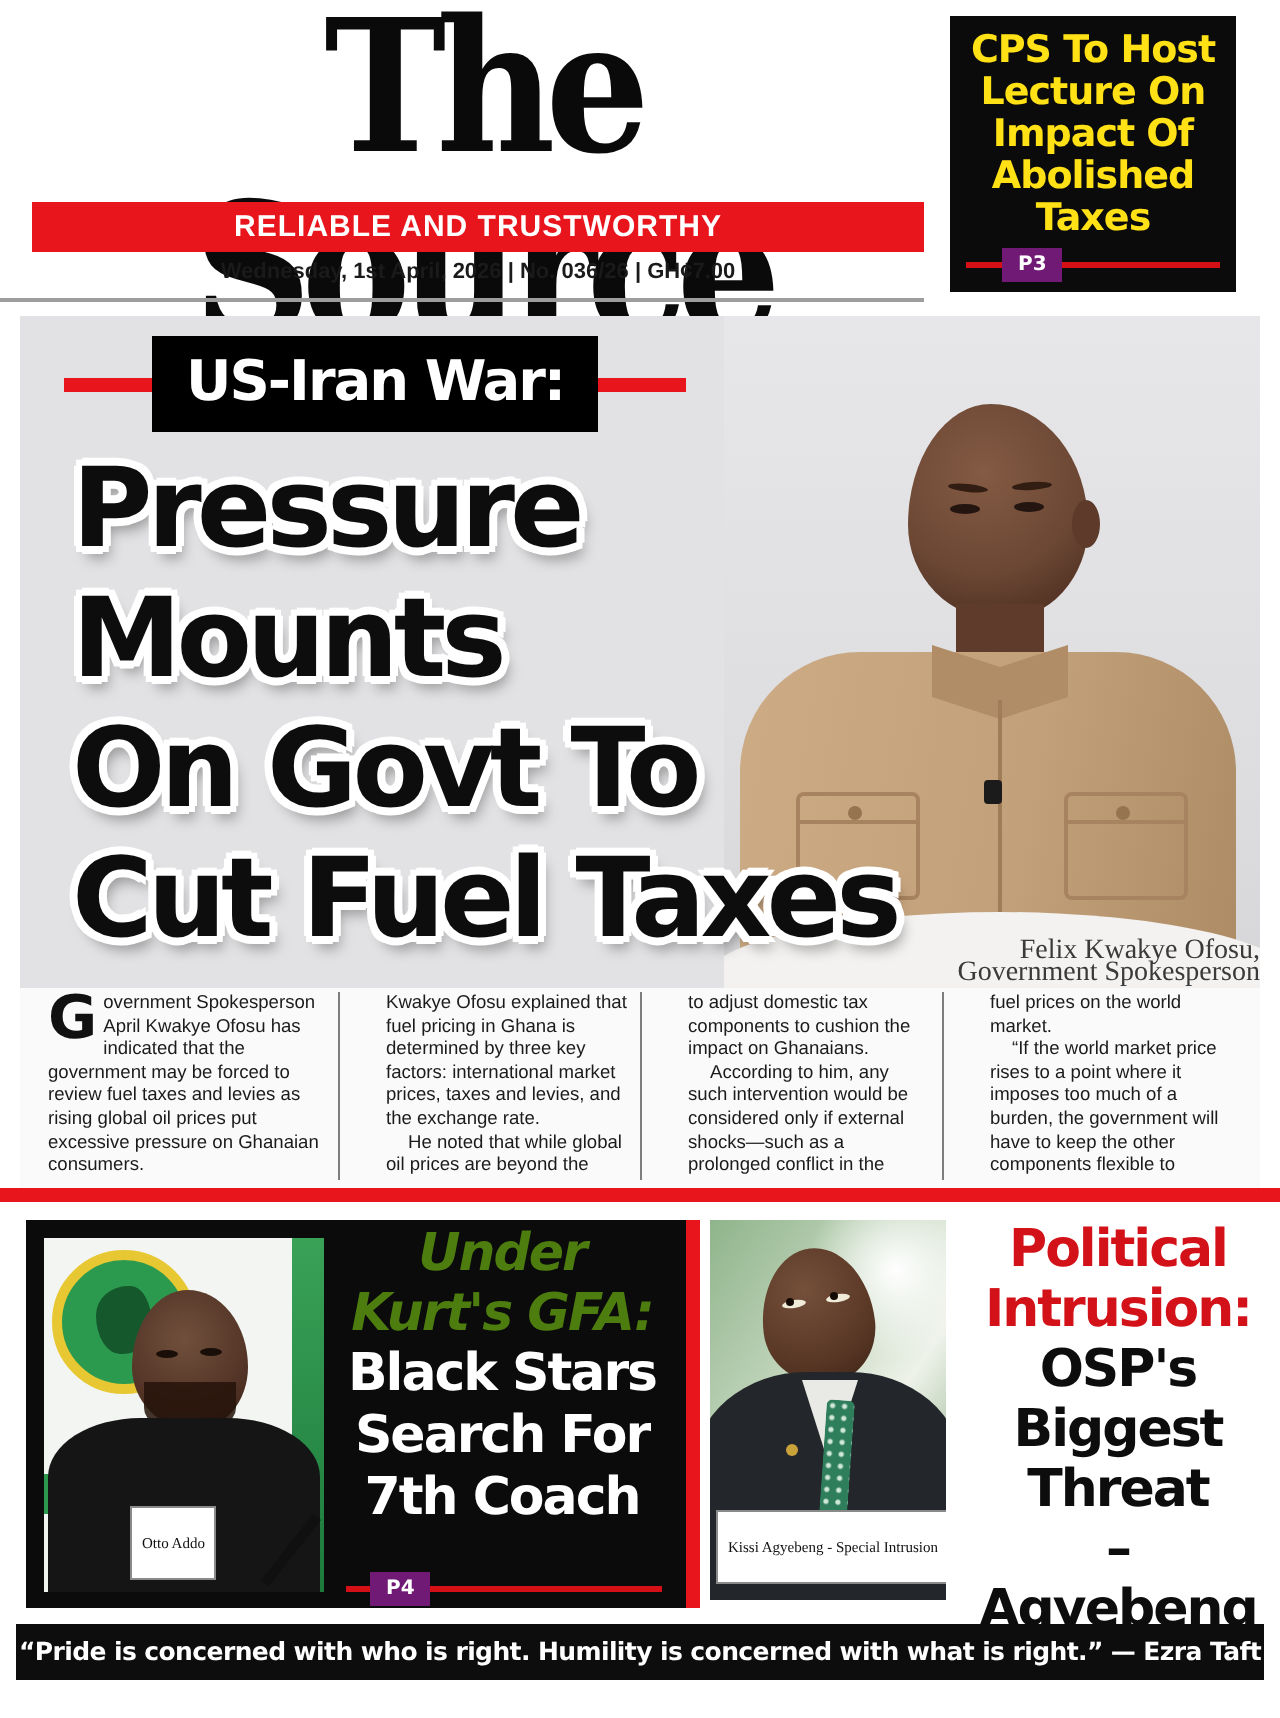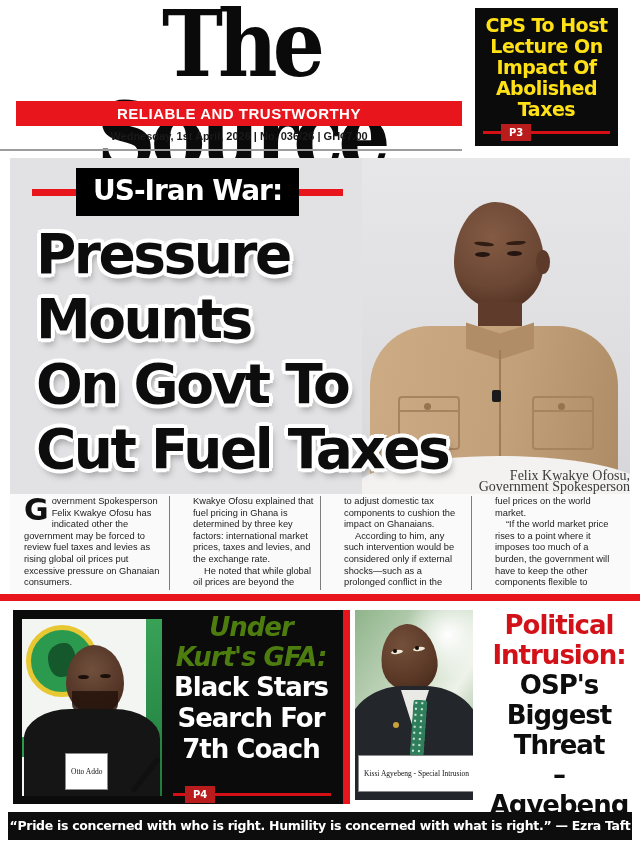--- a/index.html
+++ b/index.html
@@ -16,21 +16,21 @@
       font-weight:bold;font-size:11px;color:#1a1a1a;}
   .mast-rule{position:absolute;left:0;top:149px;width:462px;height:2px;background:#9d9d9d;}
 
   
   .promo{position:absolute;left:475px;top:8px;width:143px;height:138px;background:#0b0b0b;}
   .promo-text{padding-top:7px;text-align:center;color:#ffe115;
       font-family:"DejaVu Sans",sans-serif;font-weight:bold;font-size:19px;line-height:21px;letter-spacing:-.5px;}
   
   .badge-line{position:absolute;height:17px;}
   .badge-line .bl-rule{position:absolute;left:0;right:0;top:7px;height:2.5px;background:#d40f16;}
-  .badge-line .bl-badge{position:absolute;top:0;background:#b91c1c;color:#fff;
+  .badge-line .bl-badge{position:absolute;top:0;background:#701a75;color:#fff;
       font-family:"DejaVu Sans",sans-serif;font-weight:bold;font-size:10px;line-height:15px;padding:1px 8px;}
 
   
   .main-panel{position:absolute;left:10px;top:158px;width:620px;height:436px;background:#e2e2e4;}
   .text-band{position:absolute;left:0;right:0;top:336px;bottom:0;background:#fafafb;}
   .red-divider{position:absolute;left:0;top:594px;width:640px;height:7px;background:#e9151d;}
 
   
   .photo-felix{position:absolute;left:352px;top:0;width:268px;height:336px;overflow:hidden;
       background:linear-gradient(180deg,#e7e7e9 0%,#dddddf 70%,#d6d6d8 100%);}
@@ -198,21 +198,21 @@
     </div>
 
     <div class="headline">Pressure<br>Mounts<br>On Govt To<br>Cut Fuel Taxes</div>
 
     <div class="photo-caption">Felix Kwakye Ofosu,<br>Government Spokesperson</div>
 
     <div class="text-band"></div>
 
     <div class="columns">
       <div class="col">
-        <p><span class="dropcap">G</span><span>overnment Spokesperson Felix Kwakye Ofosu has indicated other the government may be forced to review fuel taxes and levies as rising global oil prices put excessive pressure on Ghanaian consumers.</span></p>
+        <p><span class="dropcap">G</span><span>overnment Spokesperson April Kwakye Ofosu has indicated that the government may be forced to review fuel taxes and levies as rising global oil prices put excessive pressure on Ghanaian consumers.</span></p>
         <p>Speaking in an interview, Mr.</p>
       </div>
       <div class="col">
         <p>Kwakye Ofosu explained that fuel pricing in Ghana is determined by three key factors: international market prices, taxes and levies, and the exchange rate.</p>
         <p>He noted that while global oil prices are beyond the government's control, authorities retain the ability</p>
       </div>
       <div class="col">
         <p>to adjust domestic tax components to cushion the impact on Ghanaians.</p>
         <p>According to him, any such intervention would be considered only if external shocks—such as a prolonged conflict in the Middle East—lead to sustained increases in</p>
       </div>

